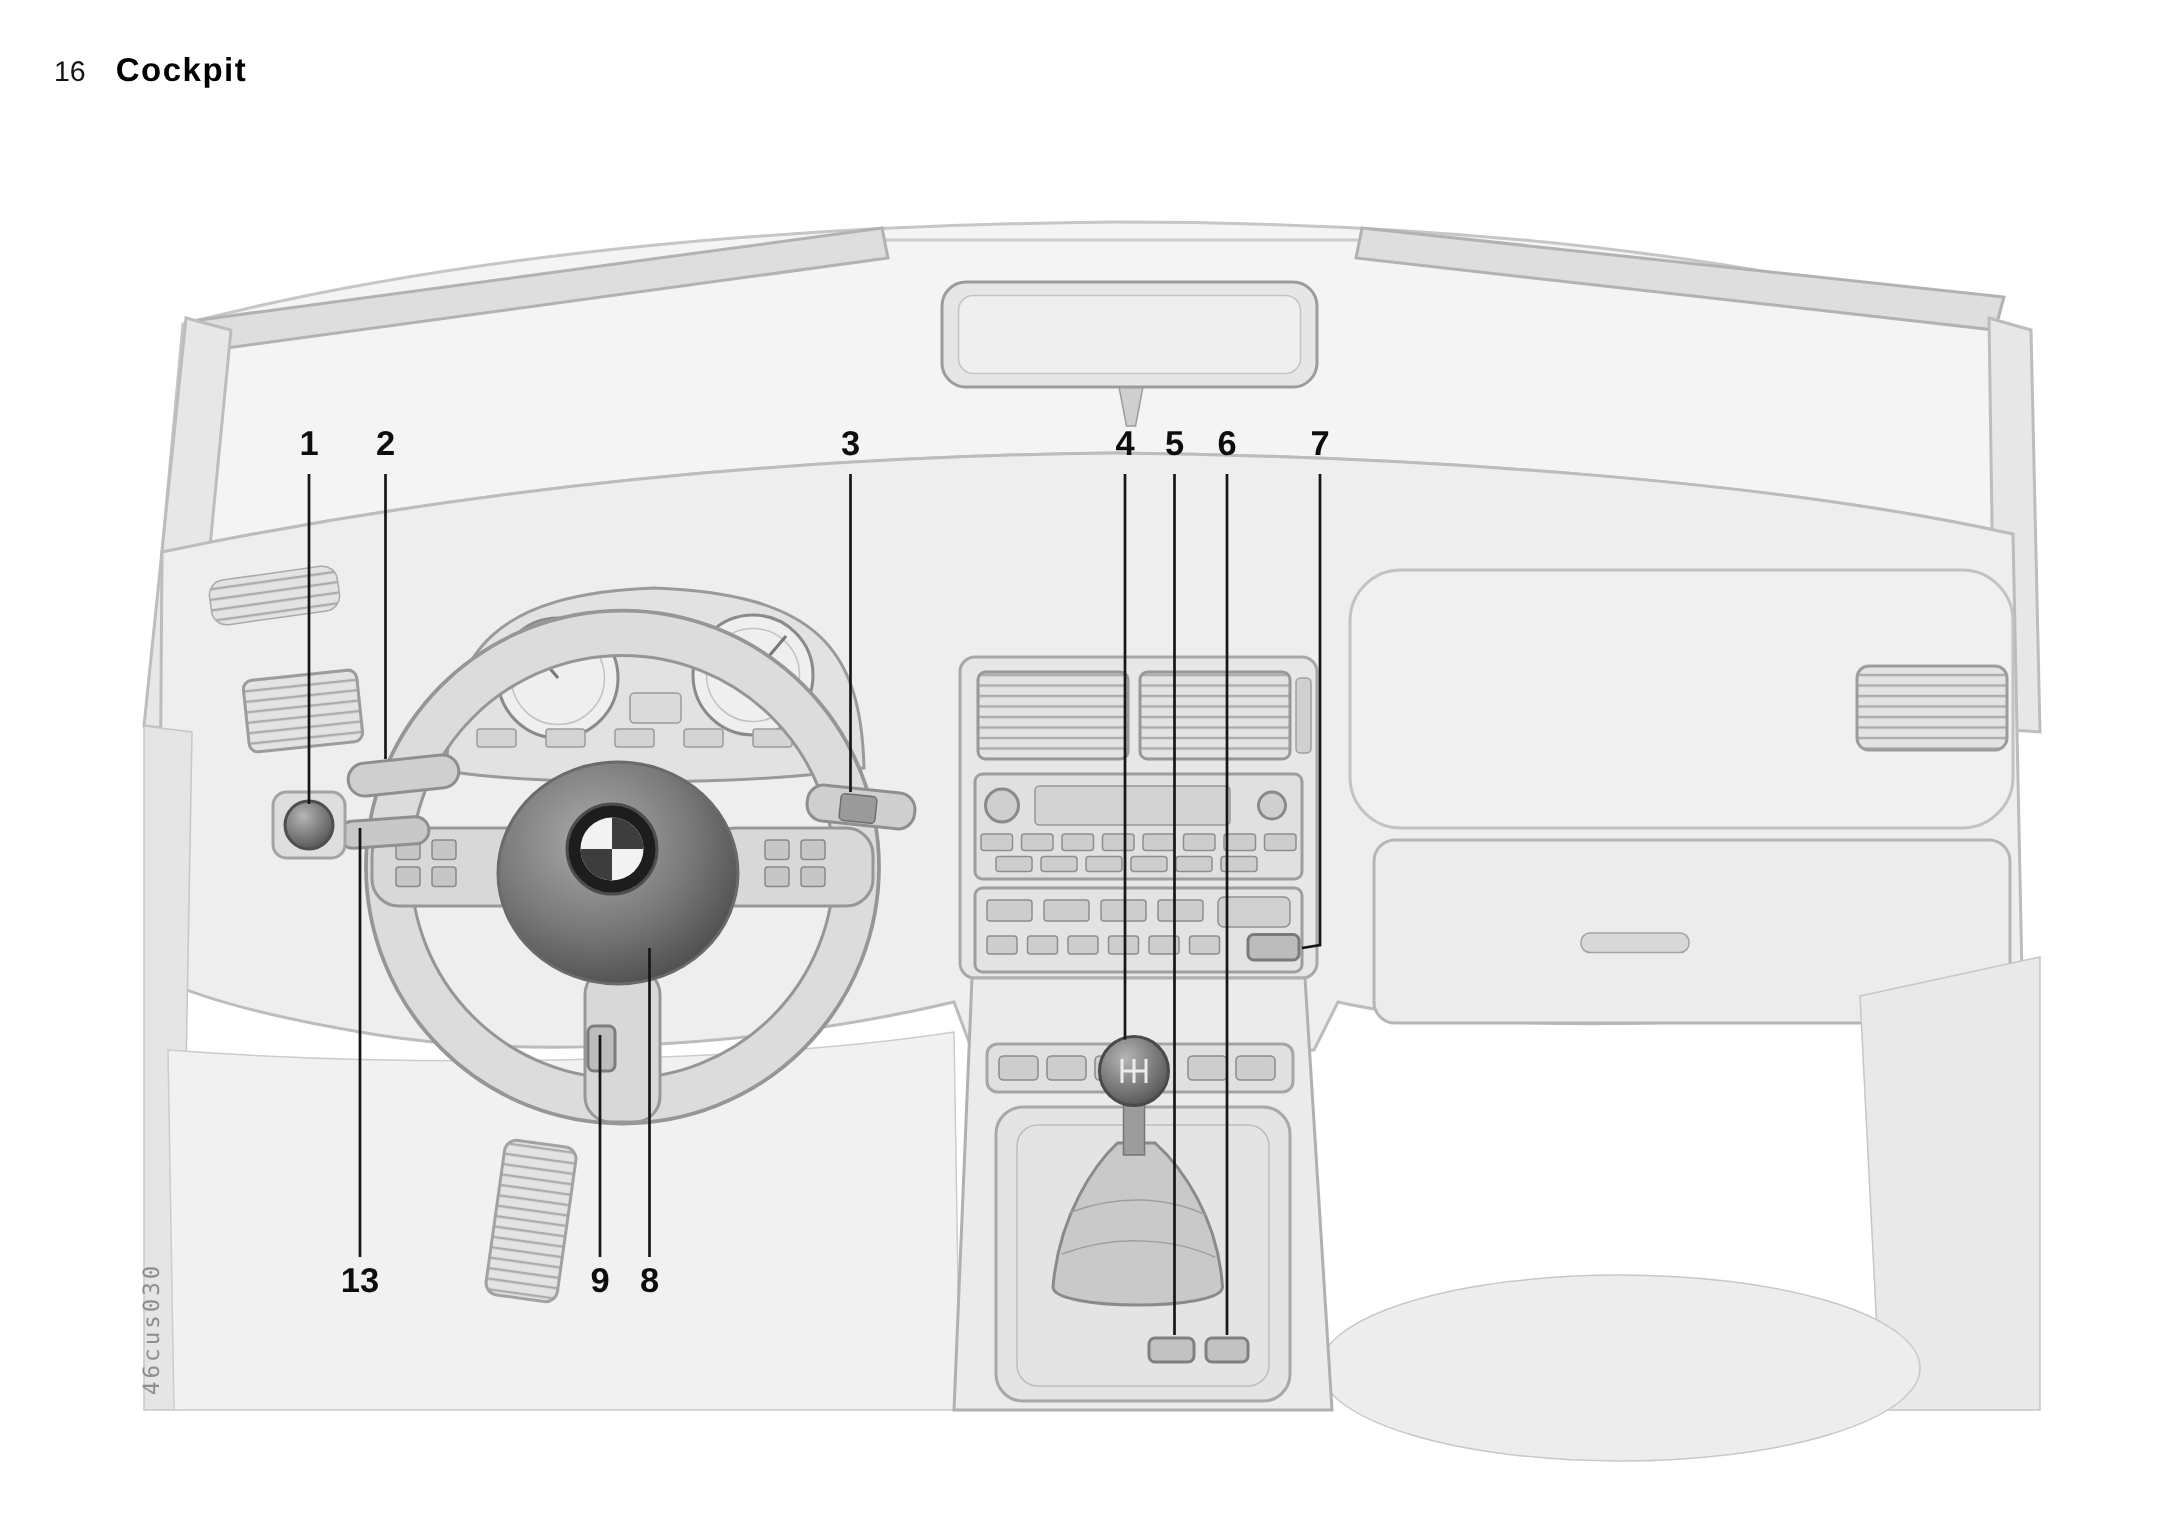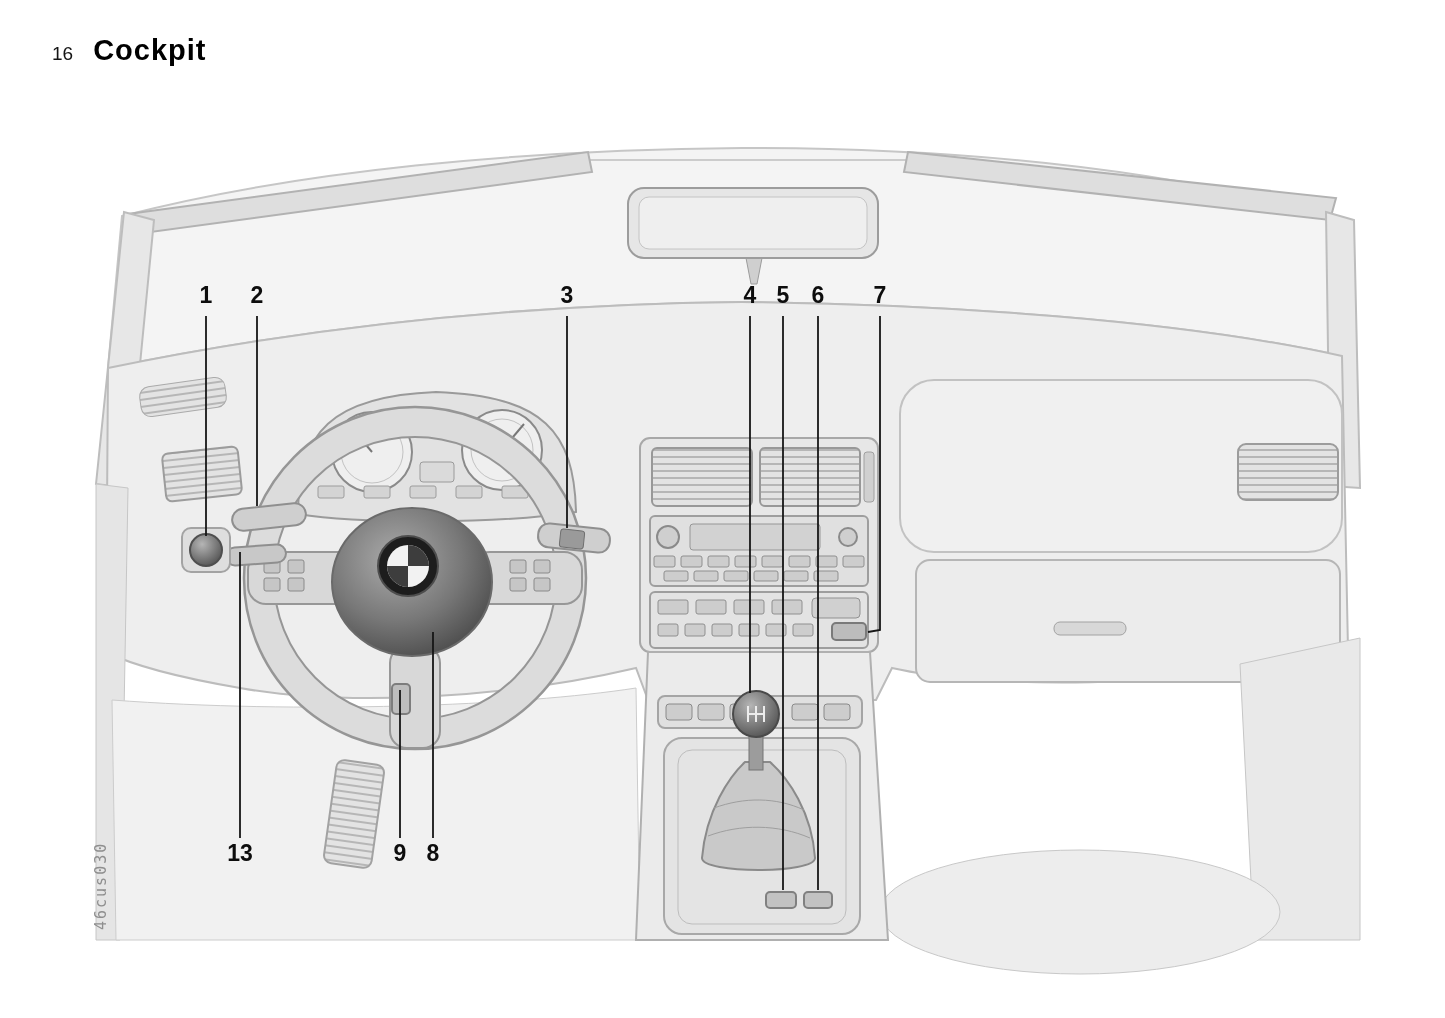--- a/index.html
+++ b/index.html
@@ -2,25 +2,25 @@
 <html><head>
 <meta charset="utf-8">
 <style>
   html,body { margin:0; padding:0; background:#ffffff; }
   .page {
     position:relative; width:1445px; height:1018px;
     background:#ffffff; overflow:hidden;
     font-family:"Liberation Sans", sans-serif;
   }
   .page-header {
-    position:absolute; left:52px; top:34px;
+    position:absolute; left:36px; top:34px;
     display:flex; align-items:baseline; gap:20px;
   }
   .page-number { font-size:19px; color:#141414; }
-  .page-title  { font-size:29px; font-weight:bold; color:#000; letter-spacing:1px; margin:0; }
+  .page-title  { font-size:22px; font-weight:bold; color:#000; letter-spacing:1px; margin:0; }
   .illustration { position:absolute; left:0; top:0; width:1445px; height:1018px; }
   .callout {
     position:absolute; transform:translateX(-50%);
     font-size:23px; font-weight:700; color:#0d0d0d; line-height:1;
   }
   .figure-code {
     position:absolute; left:92px; top:930px;
     transform:rotate(-90deg); transform-origin:0 0;
     font-family:"DejaVu Sans Mono", monospace;
     font-size:15px; letter-spacing:2px; color:#8e8e8e; white-space:nowrap;

